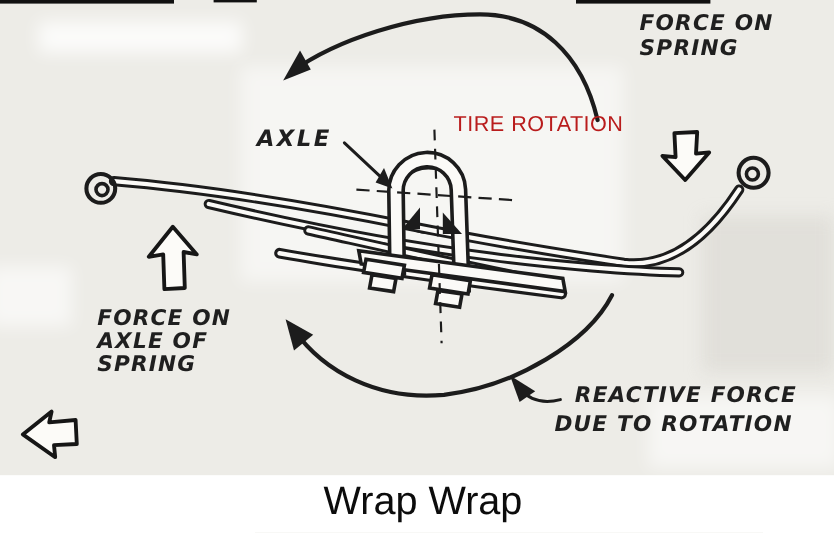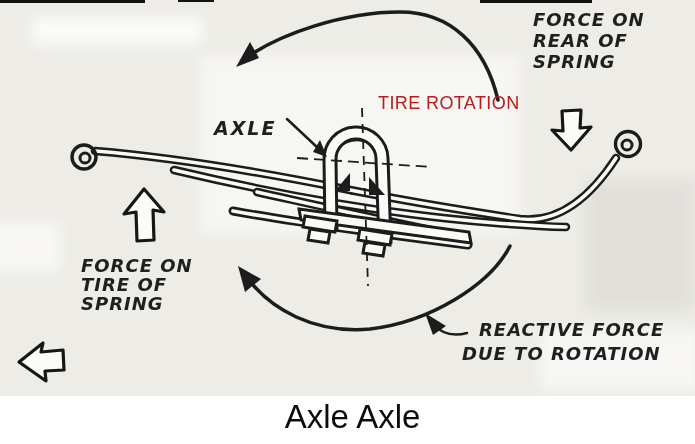--- a/index.html
+++ b/index.html
@@ -19,21 +19,21 @@
     position:absolute;
     font-family:"DejaVu Sans",sans-serif;
     font-style:italic;
     font-weight:bold;
     color:#1f1f1f;
     letter-spacing:1px;
     white-space:nowrap;
   }
   .hand span{display:block;}
   #label-force-rear{left:533px;top:9px;font-size:18px;line-height:21px;}
-  #label-axle{left:214px;top:117px;font-size:19px;letter-spacing:2px;}
+  #label-axle{left:214px;top:105px;font-size:19px;letter-spacing:2px;}
   #label-force-front{left:81px;top:256px;font-size:18px;line-height:19px;}
   #label-forward{left:66px;top:343px;font-size:19px;letter-spacing:1.5px;}
   #label-reactive{left:450px;top:318px;font-size:18px;line-height:24px;letter-spacing:1px;margin-left:12px;}
   #label-reactive span:first-child{padding-left:17px;}
   #label-tire-rotation{
     position:absolute;left:378px;top:93px;
     font-size:18px;color:#b91c1c;letter-spacing:0.4px;
     font-family:"Liberation Sans",sans-serif;white-space:nowrap;
   }
   #diagram-title{
@@ -132,35 +132,34 @@
 
     <g fill="#fcfbf8" stroke="#161616" stroke-width="3.2" stroke-linejoin="round">
       <polygon points="144,189 124,214 136,212 137,241 154,240 153,210 164,212"></polygon>
       <polygon points="562,111 581,110 580,128 591,127 571,150 552,130 563,131"></polygon>
       <polygon points="19,362 43,343 41,352 63,350 64,370 45,371 46,381"></polygon>
     </g>
   </svg>
 
   <div class="hand" id="label-force-rear">
     <span>FORCE ON</span>
-    <span>REAR OF</span>
     <span>SPRING</span>
   </div>
 
   <div id="label-tire-rotation">TIRE ROTATION</div>
 
   <div class="hand" id="label-axle">AXLE</div>
 
   <div class="hand" id="label-force-front">
     <span>FORCE ON</span>
-    <span>TIRE OF</span>
+    <span>AXLE OF</span>
     <span>SPRING</span>
   </div>
 
 
   <div class="hand" id="label-reactive">
     <span>REACTIVE FORCE</span>
     <span>DUE TO ROTATION</span>
   </div>
 
-  <div id="diagram-title">Axle Axle</div>
+  <div id="diagram-title">Wrap Wrap</div>
 
 </div>
 
 </body></html>

